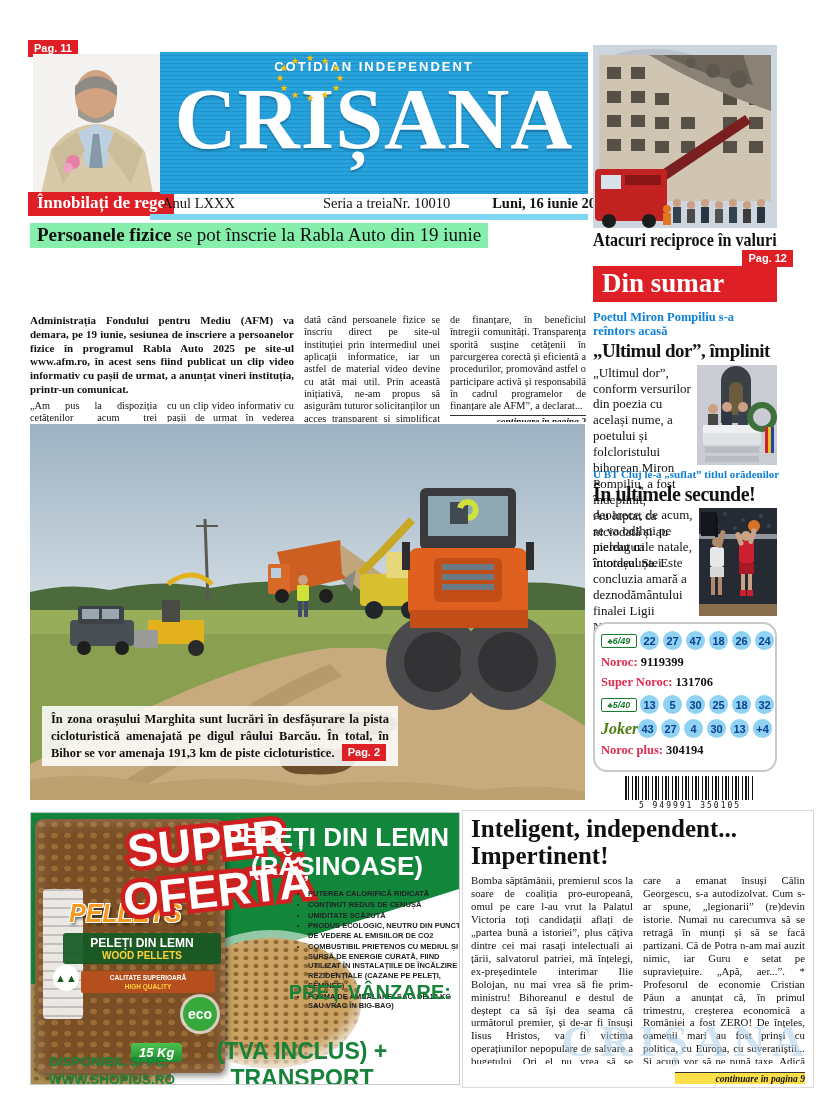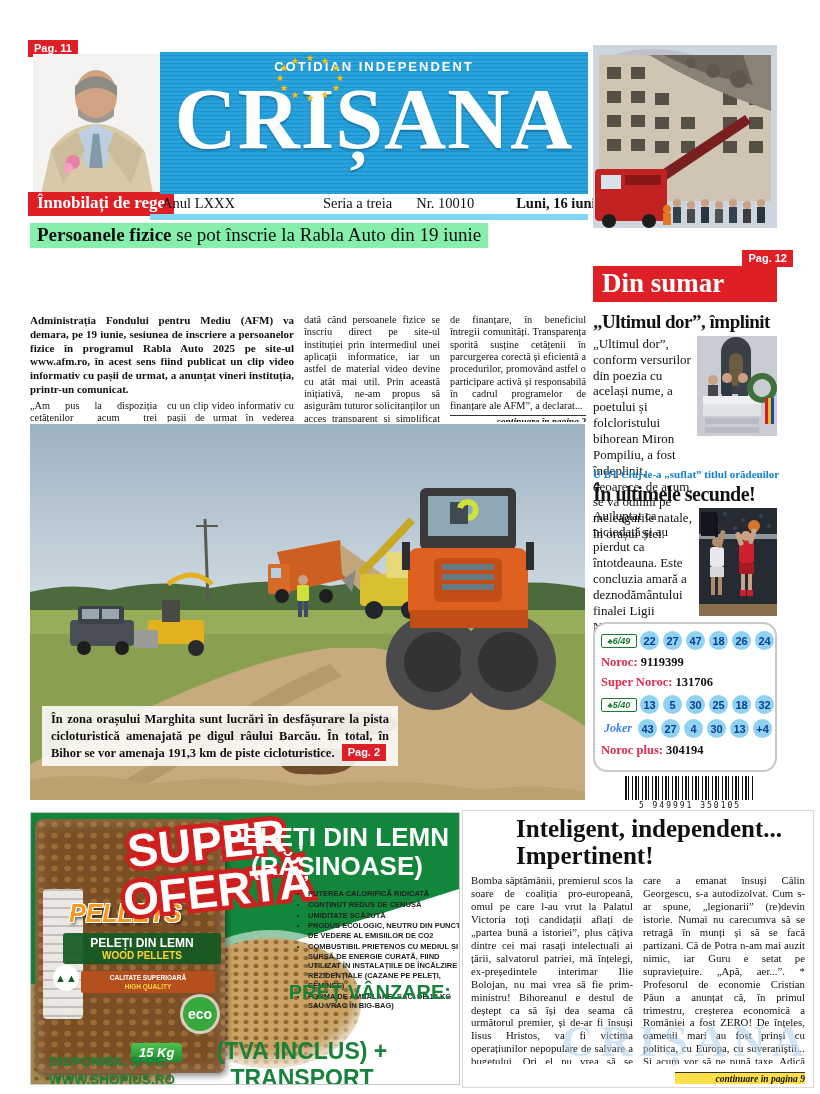--- a/index.html
+++ b/index.html
@@ -17,21 +17,21 @@
             background:repeating-linear-gradient(180deg,#27a2dc 0 3px,#1e91c9 3px 4px);overflow:visible;}
   .tagline{position:absolute;left:0;right:0;top:7px;text-align:center;color:#fff;
            font-family:"Liberation Sans",sans-serif;font-weight:bold;font-size:13px;letter-spacing:2px;}
   .mast-title{position:absolute;left:0;right:0;top:24px;text-align:center;color:#fff;
               font-weight:bold;font-size:86px;line-height:1;letter-spacing:1px;
               text-shadow:0 2px 2px rgba(0,40,70,.35);}
   .star{position:absolute;color:#f2c61c;font-size:9px;line-height:9px;text-shadow:0 0 1px #b58900;}
   .infobar{position:absolute;left:150px;top:195px;width:438px;display:flex;align-items:baseline;
            font-size:14.5px;padding-right:2px;}
   .infobar span{white-space:nowrap;}
-  .ib-year{margin-left:12px;} .ib-series{margin-left:88px;} .ib-number{margin-left:24px;}
+  .ib-year{margin-left:12px;} .ib-series{margin-left:88px;} .ib-number{}
   .ib-date{margin-left:42px;font-weight:bold;} .ib-pages{margin-left:26px;} .ib-price{margin-left:24px;}
   .cyanstrip{position:absolute;left:150px;top:214px;width:438px;height:6px;background:#7fd6f3;}
   
   .kicker{position:absolute;left:30px;top:223px;font-size:19px;background:#86efac;padding:1px 7px 2px;}
   .kicker b{font-weight:bold;}
   .headline{position:absolute;left:28px;top:243px;width:556px;
             font-family:"Liberation Sans",sans-serif;font-weight:bold;font-size:54px;line-height:1.05;
             letter-spacing:.5px;-webkit-text-stroke:1.8px #0d0d0d;color:#0d0d0d;}
   .bodywrap{position:absolute;left:30px;top:314px;width:556px;height:108px;display:flex;gap:10px;overflow:hidden;}
   .leadwrap{width:264px;flex:none;}
@@ -61,21 +61,21 @@
   .sb-pic{position:relative;flex:none;}
   .sb-pic .pbadge{position:absolute;right:0;bottom:-2px;}
   
   .lotto{position:absolute;left:593px;top:622px;width:184px;height:150px;box-sizing:border-box;
          border:2px solid #c9c9c9;border-radius:14px;padding:7px 6px 4px;background:#fff;}
   .lrow{display:flex;align-items:center;gap:3px;margin-bottom:5px;}
   .lotobox{flex:none;width:34px;text-align:center;border:1px solid #1a7a2e;border-radius:2px;
            font-family:"Liberation Sans",sans-serif;font-style:italic;font-weight:bold;font-size:9px;
            color:#1a7a2e;background:#fff;padding:1px 0;}
   .lotobox .clv{color:#1a7a2e;font-size:8px;}
-  .jokerlogo{flex:none;width:34px;text-align:center;font-style:italic;font-weight:bold;font-size:12px;color:#3b82f6;}
+  .jokerlogo{flex:none;width:34px;text-align:center;font-style:italic;font-weight:bold;font-size:16px;color:#4d7c0f;}
   .ball{width:19px;height:19px;border-radius:50%;background:#8fd2f2;color:#0d3f8e;
         font-family:"Liberation Sans",sans-serif;font-weight:bold;font-size:11px;
         display:inline-flex;align-items:center;justify-content:center;flex:none;}
   .lline{font-size:12.5px;font-weight:bold;margin:1px 0 5px;}
   .lline .red{color:#e02a50;}
   .barcode-wrap{position:absolute;left:625px;top:776px;width:130px;text-align:center;}
   .barcode{height:24px;background:repeating-linear-gradient(90deg,#111 0 2px,#fff 2px 3px,#111 3px 4px,#fff 4px 7px,#111 7px 8px,#fff 8px 10px);}
   .barcode-digits{font-family:"DejaVu Sans Mono",monospace;font-size:8px;letter-spacing:2px;margin-top:1px;}
   
   .ad{position:absolute;left:30px;top:812px;width:430px;height:273px;background:#12873c;
@@ -117,21 +117,21 @@
        font-size:7.5px;font-weight:bold;color:#222;line-height:1.3;}
   .ad-bullets li{margin-bottom:1px;}
   .price-label{position:absolute;right:8px;top:168px;font-weight:bold;font-size:20px;color:#17823a;}
   .price{position:absolute;left:130px;right:6px;top:188px;text-align:center;font-weight:bold;font-size:37px;color:#17823a;}
   .price-note{position:absolute;left:120px;right:6px;top:225px;text-align:center;font-weight:bold;font-size:23px;color:#17823a;}
   .avail{position:absolute;left:18px;top:240px;font-weight:bold;font-size:13.5px;color:#17823a;line-height:1.35;}
   .contacts{position:absolute;right:8px;top:240px;text-align:right;font-weight:bold;font-size:12px;color:#17823a;line-height:1.5;}
   
   .opinion{position:absolute;left:462px;top:810px;width:352px;height:278px;border:1px solid #d9d9d9;
        box-sizing:border-box;padding:4px 8px;overflow:hidden;}
-  .op-hl{font-weight:bold;font-size:25px;line-height:1.08;margin-bottom:5px;margin-left:45px;}
+  .op-hl{font-weight:bold;font-size:25px;line-height:1.08;margin-bottom:5px;}
   .op-cols{display:flex;gap:10px;height:190px;overflow:hidden;}
   .op-col{flex:1;font-size:10.8px;line-height:1.2;text-align:justify;}
   .op-cont{position:absolute;right:8px;bottom:3px;font-style:italic;font-weight:bold;font-size:9.5px;
        border-top:1px solid #333;padding-top:1px;width:130px;text-align:right;background:#fde047;}
   .watermark{position:absolute;right:2px;bottom:20px;font-weight:bold;font-size:44px;letter-spacing:7px;
        color:#aecfe8;opacity:.55;pointer-events:none;}
 </style>
 </head>
 <body>
 
@@ -342,26 +342,30 @@
           <rect x="136" y="162" width="8" height="16" fill="#33404e"></rect>
         <circle cx="154" cy="160" r="4" fill="#caa185"></circle>
           <rect x="150" y="164" width="8" height="14" fill="#3c3c3c"></rect>
         <circle cx="168" cy="158" r="4" fill="#caa185"></circle>
           <rect x="164" y="162" width="8" height="16" fill="#2c3642"></rect>
         <circle cx="74" cy="164" r="4" fill="#e07820"></circle>
           <rect x="70" y="168" width="8" height="12" fill="#e07820"></rect>
       </g>
     </svg>
   </div>
+  <div class="sb-head1">
+    <span class="squeeze">Atacuri reciproce în valuri</span>
+  </div>
   <div class="sb-badge12">
     <span class="pbadge">Pag. 12</span>
   </div>
   <div class="dinsumar">Din sumar</div>
 
   <div class="sb-item" style="top:310px;">
+    <div class="sb-kicker">Poetul Miron Pompiliu s-a reîntors acasă</div>
     <div class="sb-hl">„Ultimul dor”, împlinit</div>
     <div class="sb-row">
       <div class="sb-body">„Ultimul dor”, conform versurilor din poezia cu același nume, a poetului și folcloristului bihorean Miron Pompiliu, a fost îndeplinit, deoarece, de acum, se va odihni pe meleagurile natale, în orașul Ștei.</div>
       <div class="sb-pic">
         <svg width="80" height="100" viewBox="0 0 80 100">
           <rect x="0" y="0" width="80" height="100" fill="#c9ccd2"></rect>
           <path d="M24,16 a15,15 0 0 1 30,0 V58 H24 Z" fill="#3b4046"></path>
           <path d="M32,24 a7,7 0 0 1 14,0 V50 H32 Z" fill="#6b5b3f"></path>
           <circle cx="16" cy="44" r="5" fill="#caa185"></circle>
             <rect x="11" y="49" width="10" height="14" fill="#454545"></rect>

